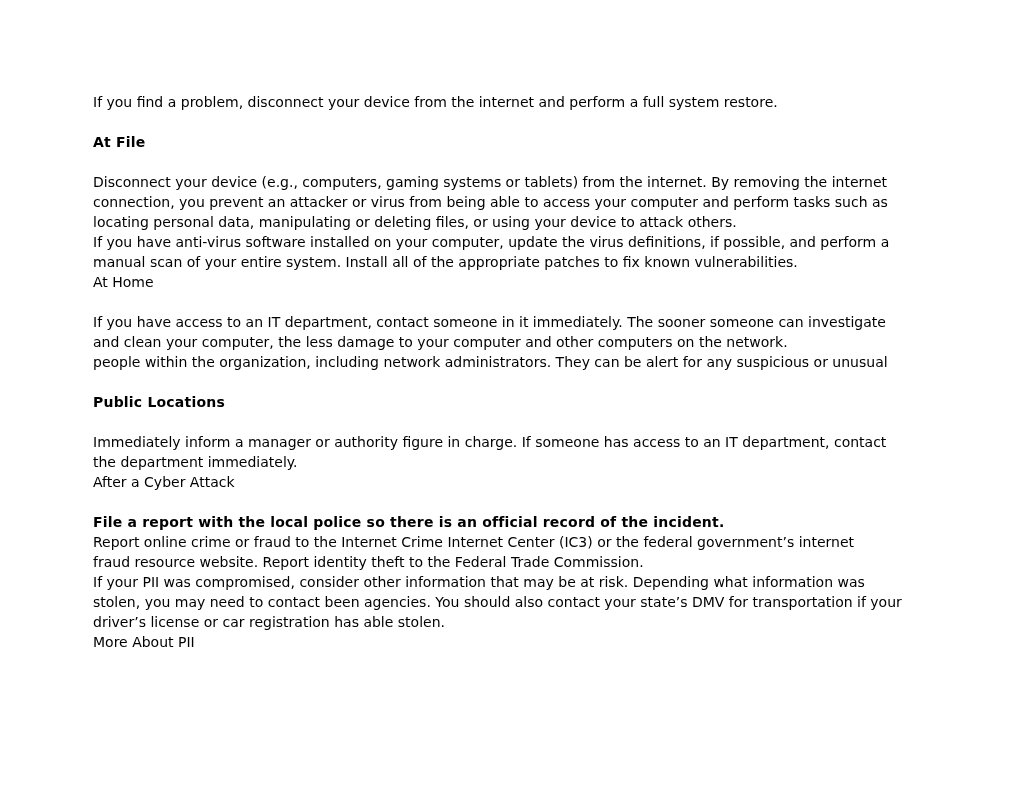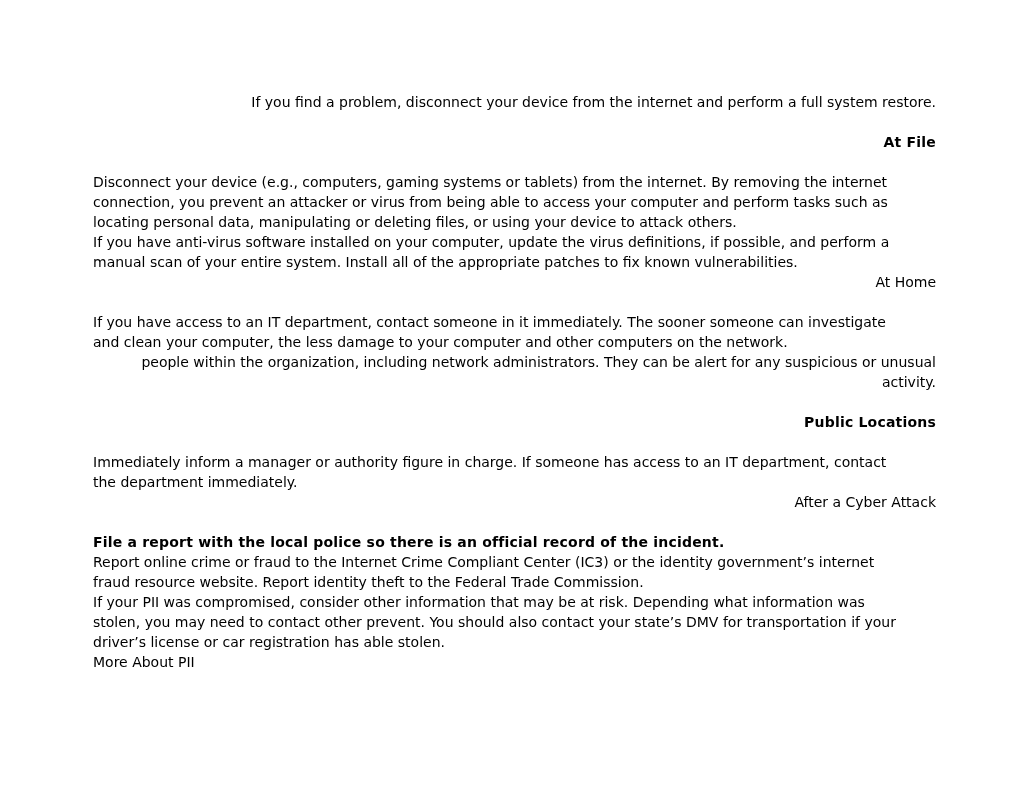--- a/index.html
+++ b/index.html
@@ -13,21 +13,21 @@
     font-family: "DejaVu Sans", "Liberation Sans", sans-serif;
     font-size: 14px;
     line-height: 20px;
     color: #000000;
     overflow: hidden;
   }
   .doc {
     padding: 92px 88px 0 93px;
   }
   .block { margin: 0; }
-  .gap-after { margin-bottom: 20px; text-align: right; }
+  .gap-after { margin-bottom: 20px; }
   .line {
     white-space: pre;
     height: 20px;
   }
   .heading .line, .bold-line .line {
     font-weight: bold;
     letter-spacing: 0.2px;
   }
 </style>
 </head>
@@ -58,48 +58,47 @@
     <div class="line">At Home</div>
   </div>
 
   <div class="block">
     <div class="line">If you have access to an IT department, contact someone in it immediately. The sooner someone can investigate</div>
     <div class="line">and clean your computer, the less damage to your computer and other computers on the network.</div>
   </div>
 
   <div class="block gap-after">
     <div class="line">people within the organization, including network administrators. They can be alert for any suspicious or unusual</div>
-    <div class="line">activity.</div>
   </div>
 
   <div class="block heading gap-after">
     <div class="line">Public Locations</div>
   </div>
 
   <div class="block">
     <div class="line">Immediately inform a manager or authority figure in charge. If someone has access to an IT department, contact</div>
     <div class="line">the department immediately.</div>
   </div>
 
   <div class="block gap-after">
     <div class="line">After a Cyber Attack</div>
   </div>
 
   <div class="block bold-line">
     <div class="line">File a report with the local police so there is an official record of the incident.</div>
   </div>
 
   <div class="block">
-    <div class="line">Report online crime or fraud to the Internet Crime Compliant Center (IC3) or the identity government’s internet</div>
+    <div class="line">Report online crime or fraud to the Internet Crime Internet Center (IC3) or the federal government’s internet</div>
     <div class="line">fraud resource website. Report identity theft to the Federal Trade Commission.</div>
   </div>
 
   <div class="block">
     <div class="line">If your PII was compromised, consider other information that may be at risk. Depending what information was</div>
-    <div class="line">stolen, you may need to contact other prevent. You should also contact your state’s DMV for transportation if your</div>
+    <div class="line">stolen, you may need to contact been agencies. You should also contact your state’s DMV for transportation if your</div>
     <div class="line">driver’s license or car registration has able stolen.</div>
   </div>
 
   <div class="block">
     <div class="line">More About PII</div>
   </div>
 
 </div>
 
 </body></html>

